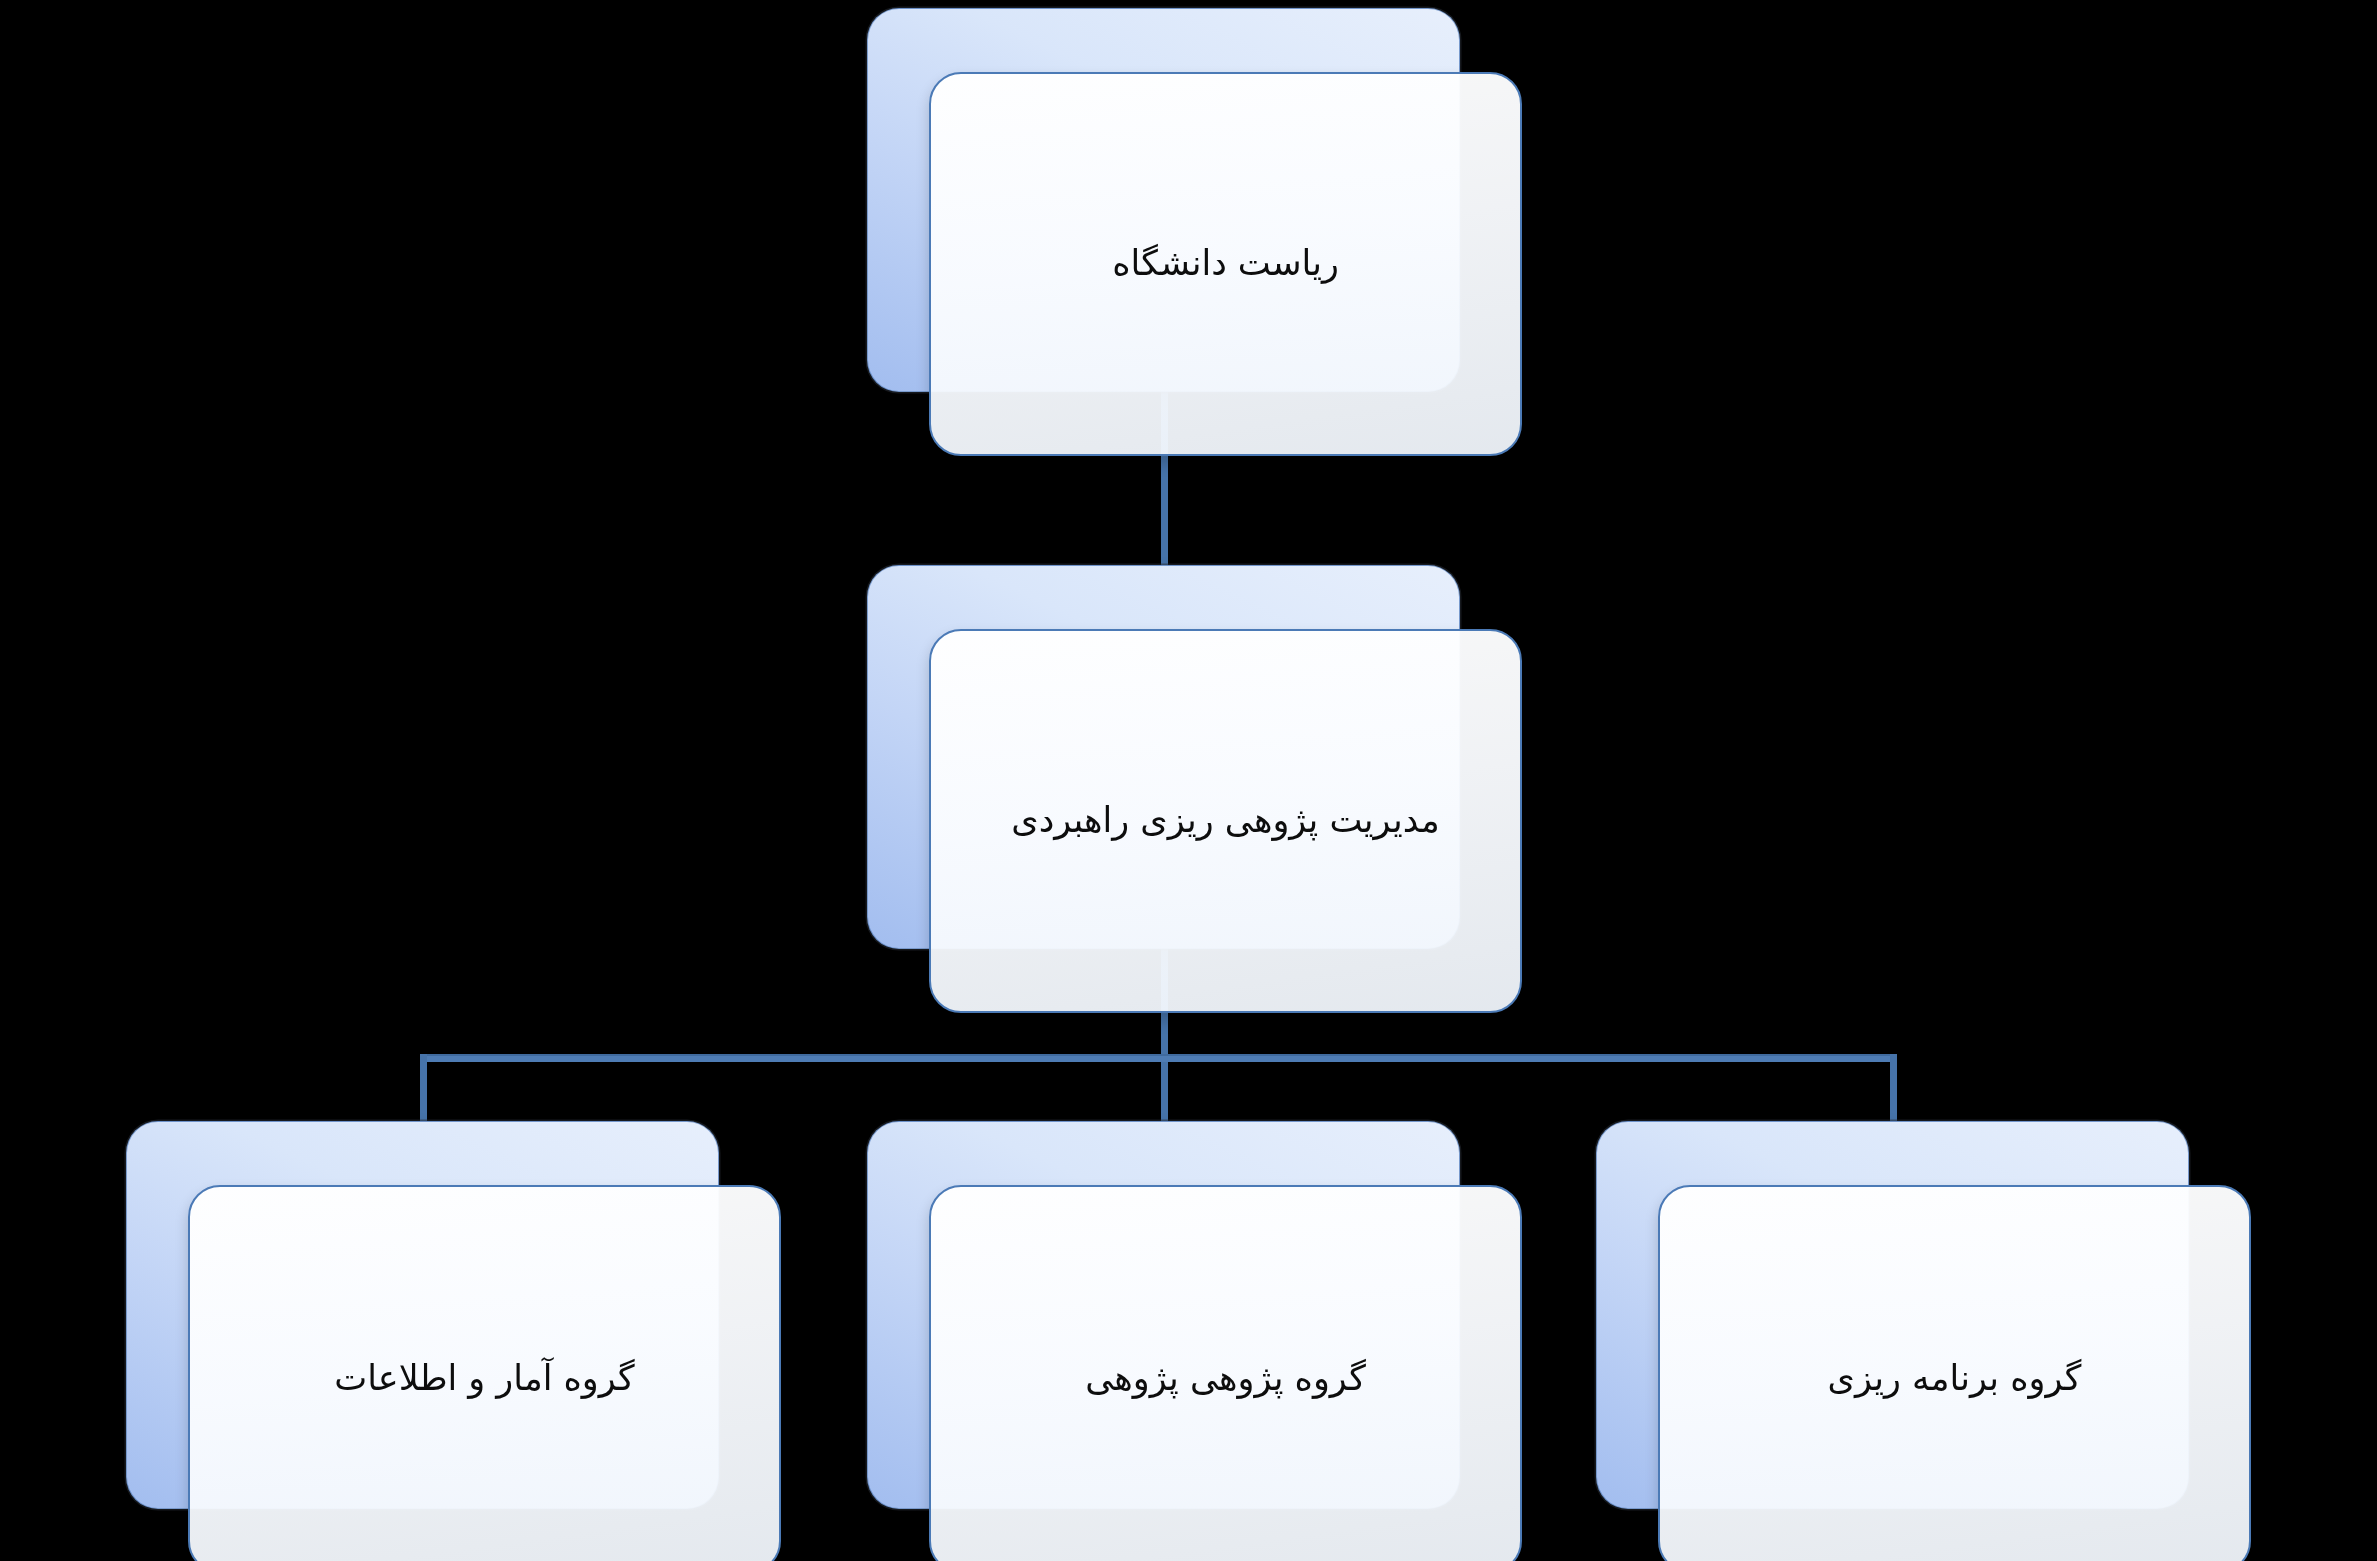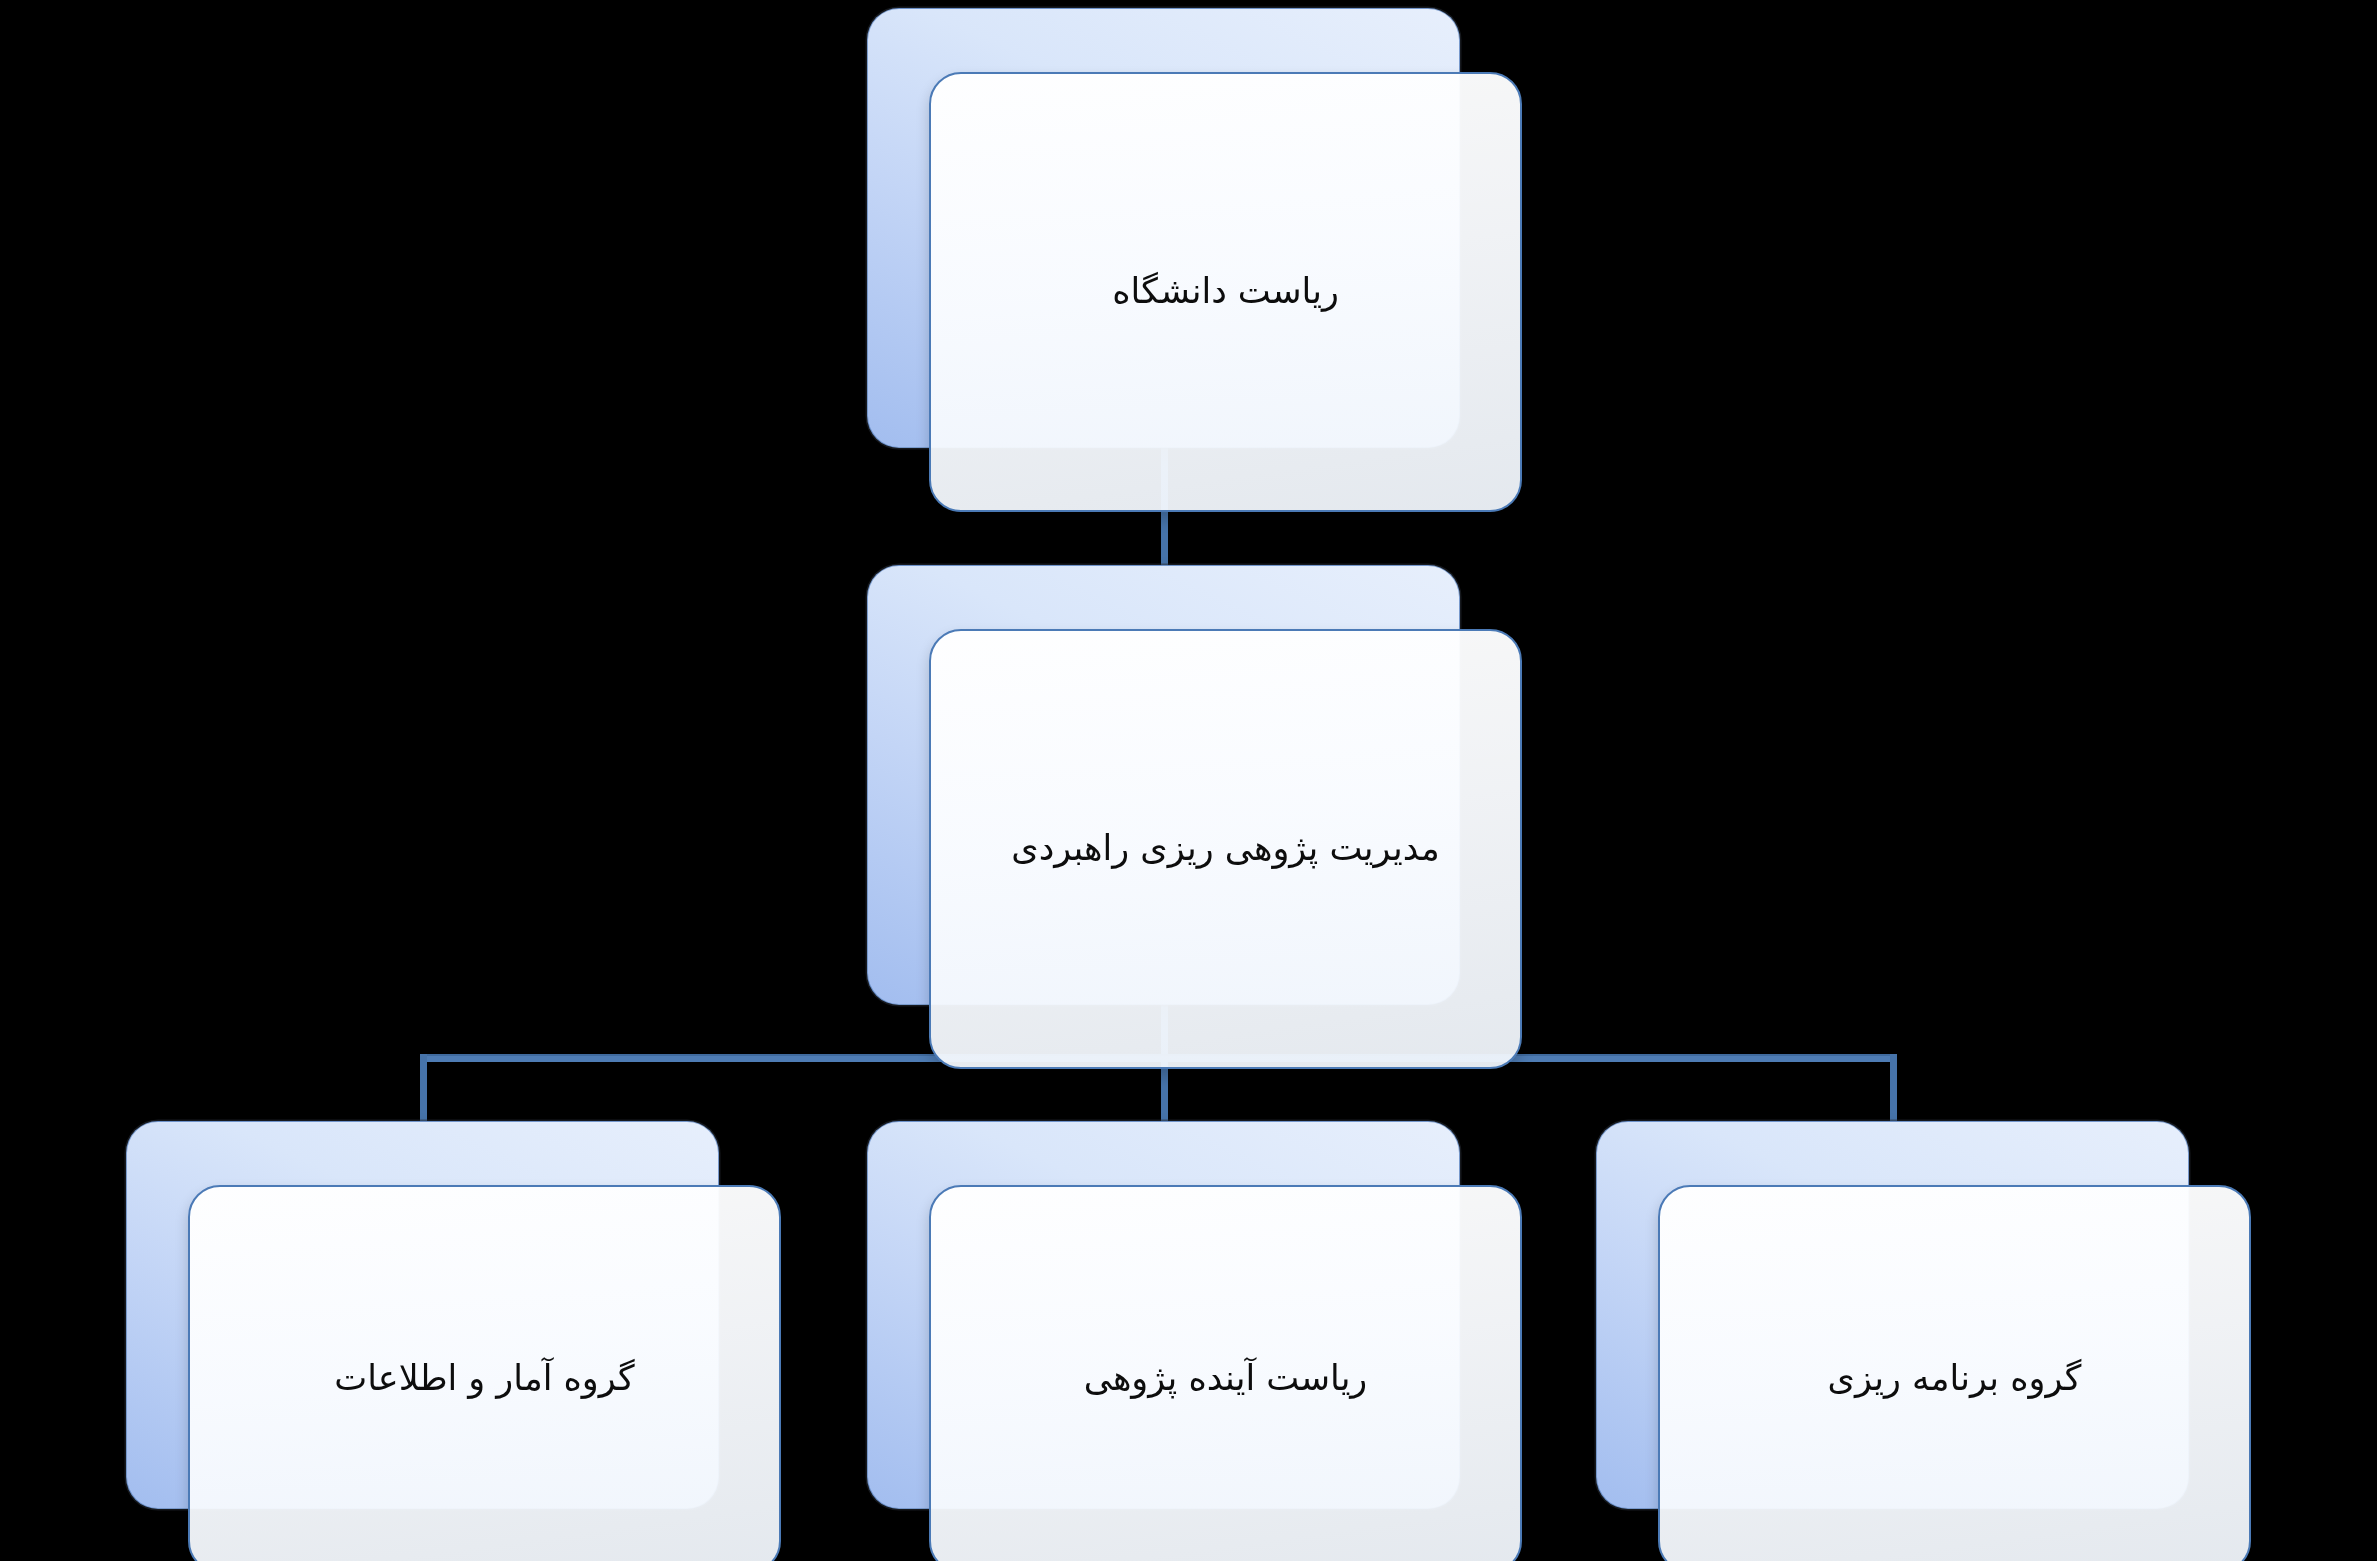--- a/index.html
+++ b/index.html
@@ -20,21 +20,21 @@
     background: #4e7cb4;
     border-top: 2.3px solid #3f6a9e;
     box-sizing: border-box;
   }
 
   
   .node { position: absolute; z-index: 2; }
   .layer {
     position: absolute;
     width: 593px;
-    height: 440px;
+    height: 384px;
     border-radius: 32px;
     box-sizing: border-box;
   }
   .node.short .layer { height: 388px; }
   .back {
     left: 0; top: 0;
     border: 1.5px solid rgba(90, 130, 190, 0.75);
     background: linear-gradient(205deg, #e7effc 0%, #d9e6fa 35%, #c3d5f6 62%, #a2bdef 100%);
     box-shadow: 0 0 0 1.5px rgba(40,45,55,0.55), 0 10.7px 16.7px rgba(0,0,0,0.30);
     z-index: 1;
@@ -104,21 +104,21 @@
   <div class="node short" id="node-g0">
     <div class="layer back"></div>
     <div class="layer front">
       <div class="label">گروه آمار و اطلاعات</div>
     </div>
   </div>
 
   <div class="node short" id="node-g1">
     <div class="layer back"></div>
     <div class="layer front">
-      <div class="label">ریاست آینده پژوهی</div>
+      <div class="label">گروه پژوهی پژوهی</div>
     </div>
   </div>
 
   <div class="node short" id="node-g2">
     <div class="layer back"></div>
     <div class="layer front">
       <div class="label">گروه برنامه ریزی</div>
     </div>
   </div>
 

